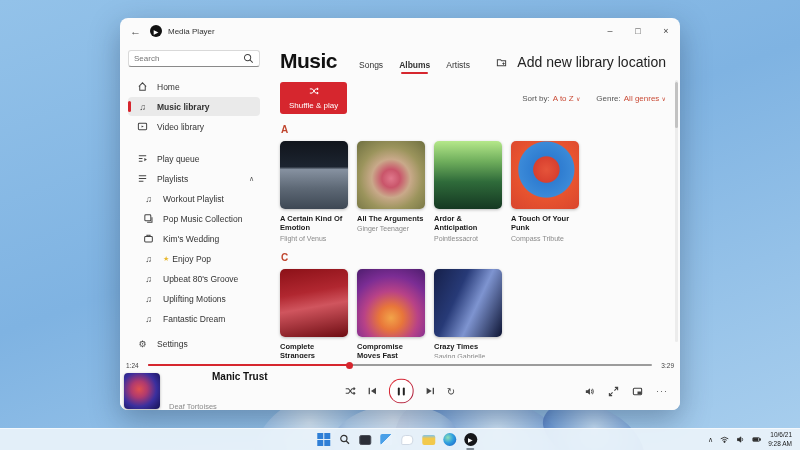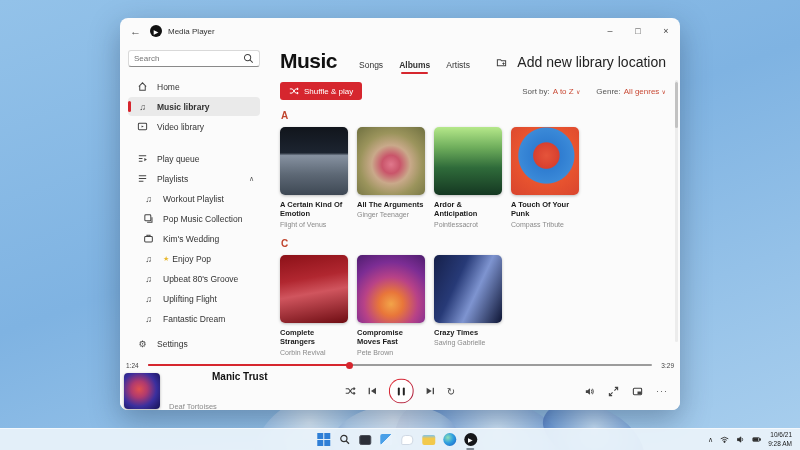--- a/index.html
+++ b/index.html
@@ -54,21 +54,21 @@
   .hdr-row { display:flex; align-items:center; }
   .page-title { font-size:21px; font-weight:bold; color:#111; letter-spacing:-.5px; }
   .tabs { display:flex; gap:16px; margin-left:22px; margin-top:12px; }
   .tab { font-size:8.5px; color:#333; padding-bottom:4px; position:relative; }
   .tab.active { font-weight:bold; }
   .tab.active::after { content:""; position:absolute; left:2px; right:2px; bottom:0; height:2px; border-radius:2px; background:#d6262e; }
   .add-lib { margin-left:auto; display:flex; align-items:center; gap:10px; font-size:14px; color:#222; margin-top:2px; }
 
   .toolbar { display:flex; align-items:center; margin-top:8px; }
   .shuffle-btn { display:flex; align-items:center; gap:5px; background:#d6262e; color:#fff; border:none;
-                 font-size:8px; font-family:inherit; padding:4px 9px; border-radius:3px; }
+                 font-size:8px; font-family:inherit; padding:4px 9px; border-radius:3px;flex-direction:column; }
   .sorts { margin-left:auto; display:flex; gap:16px; font-size:8px; color:#555; }
   .sorts .val { color:#c94a35; margin-left:3px; }
   .sorts .chev { color:#c94a35; font-size:6px; }
 
   .section-letter { font-size:10px; font-weight:bold; color:#c0462f; margin:10px 0 6px 1px; }
   .album-grid { display:flex; gap:9px; }
   .album { width:68px; }
   .cover { width:68px; height:68px; border-radius:5px; box-shadow:0 1px 3px rgba(0,0,0,.25); }
   .al-title { font-size:7.5px; font-weight:bold; color:#1a1a1a; line-height:1.25; margin-top:5px; }
   .al-artist { font-size:7px; color:#8a8a8a; margin-top:2px; }
@@ -226,21 +226,21 @@
       <span class="ico">♫</span>
       <span class="star">★</span>
       <span>Enjoy Pop</span>
     </div>
     <div class="nav-item pl-item">
       <span class="ico">♫</span>
       <span>Upbeat 80's Groove</span>
     </div>
     <div class="nav-item pl-item">
       <span class="ico">♫</span>
-      <span>Uplifting Flight</span>
+      <span>Uplifting Motions</span>
     </div>
     <div class="nav-item pl-item">
       <span class="ico">♫</span>
       <span>Fantastic Dream</span>
     </div>
 
     <div class="nav-item settings-item">
       <span class="ico">⚙</span>
       <span>Settings</span>
     </div>

